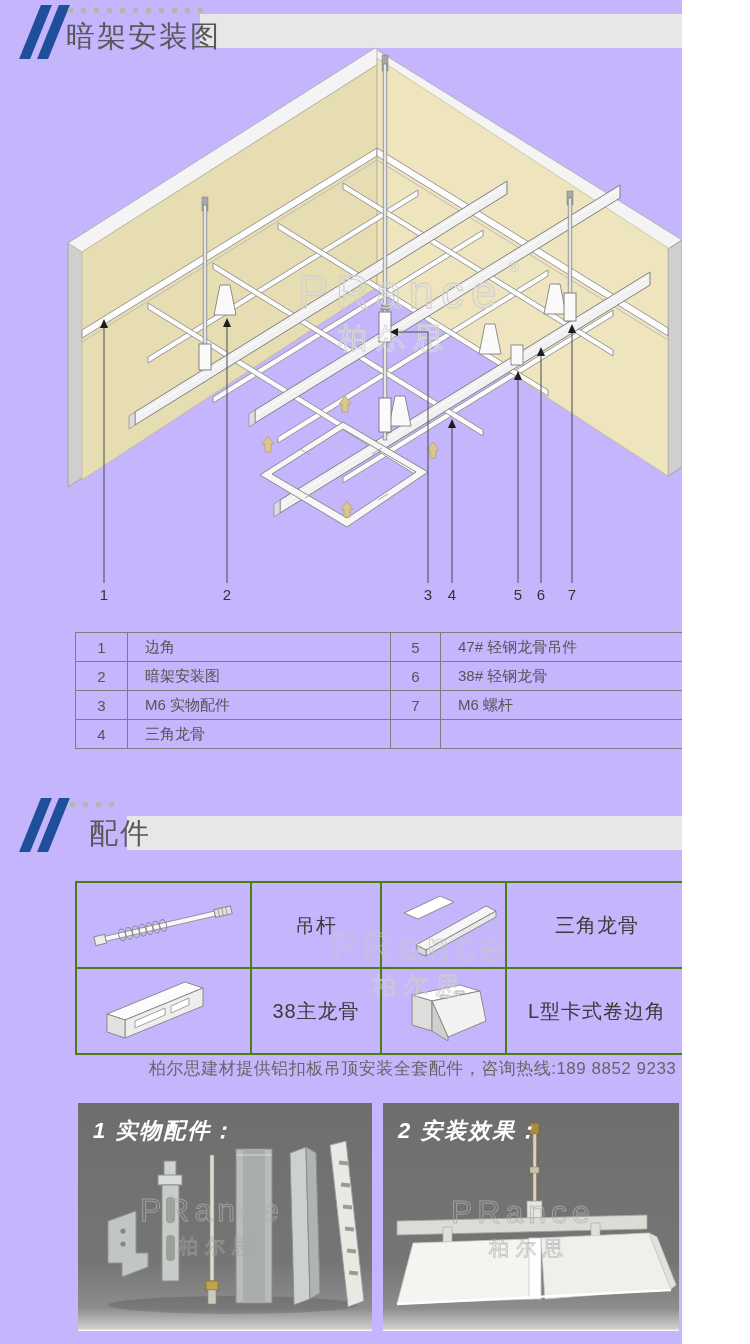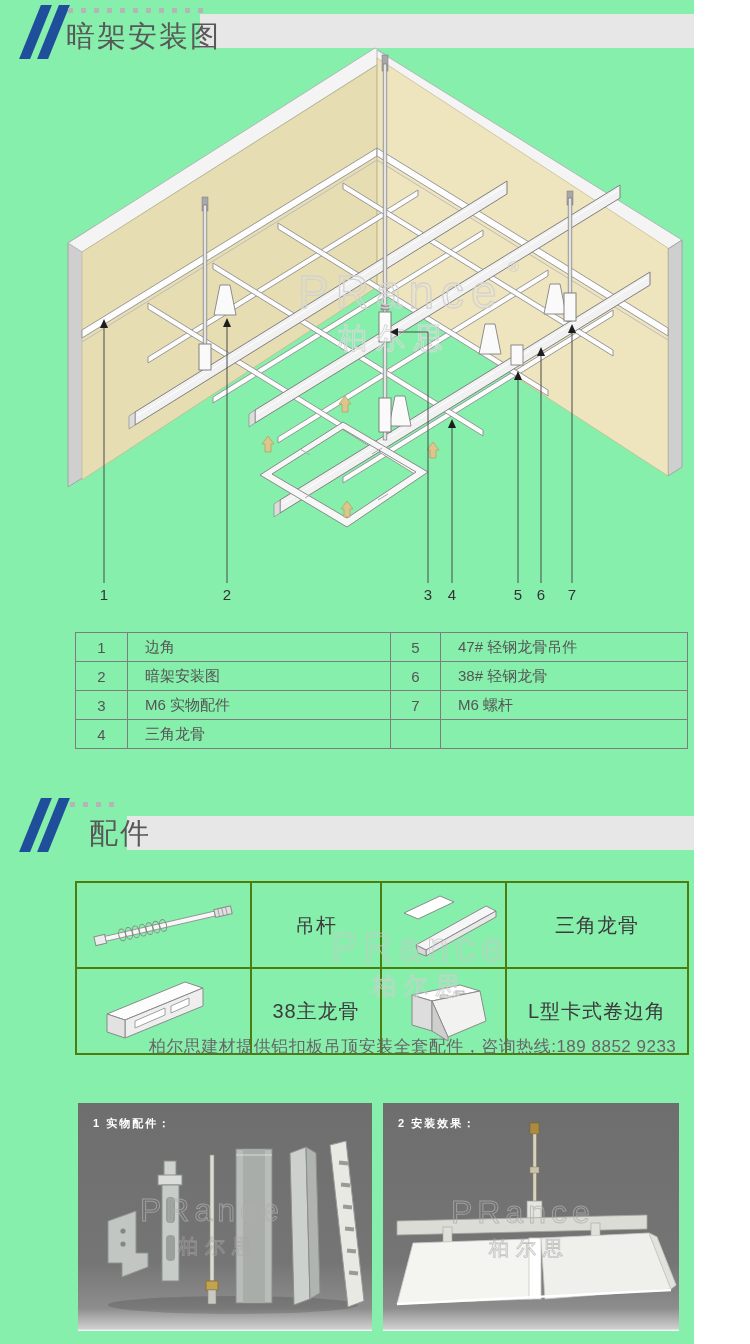--- a/index.html
+++ b/index.html
@@ -1,17 +1,17 @@
 <!DOCTYPE html>
 <html><head>
 <meta charset="utf-8">
 <style>
   html,body{margin:0;padding:0;background:#fff;}
-  #page{position:relative;width:694px;height:1344px;background:#86efac;overflow:hidden;
-        font-family:"Liberation Sans", sans-serif;color:#555;}
+  #page{position:relative;width:634px;height:1344px;background:#c4b5fd;overflow:hidden;
+        font-family:"Liberation Sans", sans-serif;color:#555;padding-left:48px;}
   
   .band{position:absolute;background:#e7e7e7;}
   .slashes{position:absolute;display:flex;}
   .slash{width:11px;height:54px;background:#1f4e9b;transform:skewX(-22deg);margin-right:7px;}
   .dotrow{position:absolute;display:flex;gap:8px;}
   .dot{width:5px;height:5px;background:#b5b5b5;}
   .sec-title{position:absolute;font-size:29px;color:#585858;letter-spacing:2px;font-weight:500;}
   
   #diagram-svg{position:absolute;left:0;top:0;}
   .callout-num{position:absolute;top:586px;width:18px;text-align:center;
@@ -24,27 +24,27 @@
   .parts-table td.lbl{padding-left:17px;}
   
   .acc-table{position:absolute;left:75px;top:881px;border-collapse:collapse;table-layout:fixed;width:612px;}
   .acc-table td{border:2px solid #4d7c0f;height:82px;padding:0;text-align:center;vertical-align:middle;}
   .acc-label{font-size:20px;color:#3c3c3c;letter-spacing:1px;}
   .wm-overlay{position:absolute;left:290px;top:925px;width:260px;text-align:center;
               color:#cfcfcf;opacity:.8;pointer-events:none;}
   .wm-overlay .wm-brand{font-size:40px;letter-spacing:6px;-webkit-text-stroke:1px #c9c9c9;color:transparent;}
   .wm-overlay .wm-cjk{font-size:24px;letter-spacing:8px;-webkit-text-stroke:1px #cfcfcf;color:transparent;}
   
-  .hotline{position:absolute;left:75px;top:1035px;width:675px;text-align:center;
+  .hotline{position:absolute;left:75px;top:1057px;width:675px;text-align:center;
            font-size:17px;color:#666;letter-spacing:.5px;}
   
   .photo{position:absolute;top:1103px;height:228px;
          background:linear-gradient(#6e6e6e 0%,#757575 70%,#8d8d8d 90%,#cfcfcf 99%,#ffffff 100%);}
-  .photo-label{position:absolute;left:15px;top:13px;font-size:11px;font-weight:bold;
-               color:#fff;letter-spacing:2px;}
+  .photo-label{position:absolute;left:15px;top:13px;font-size:22px;font-weight:bold;
+               color:#fff;letter-spacing:2px;font-style:italic;}
   .photo svg{position:absolute;left:0;top:0;}
 </style>
 </head>
 <body>
 
 <div id="page">
 
   <div class="band" style="left:200px;top:14px;width:550px;height:34px;"></div>
   <div class="slashes" style="left:30px;top:5px;">
     <div class="slash"></div>

